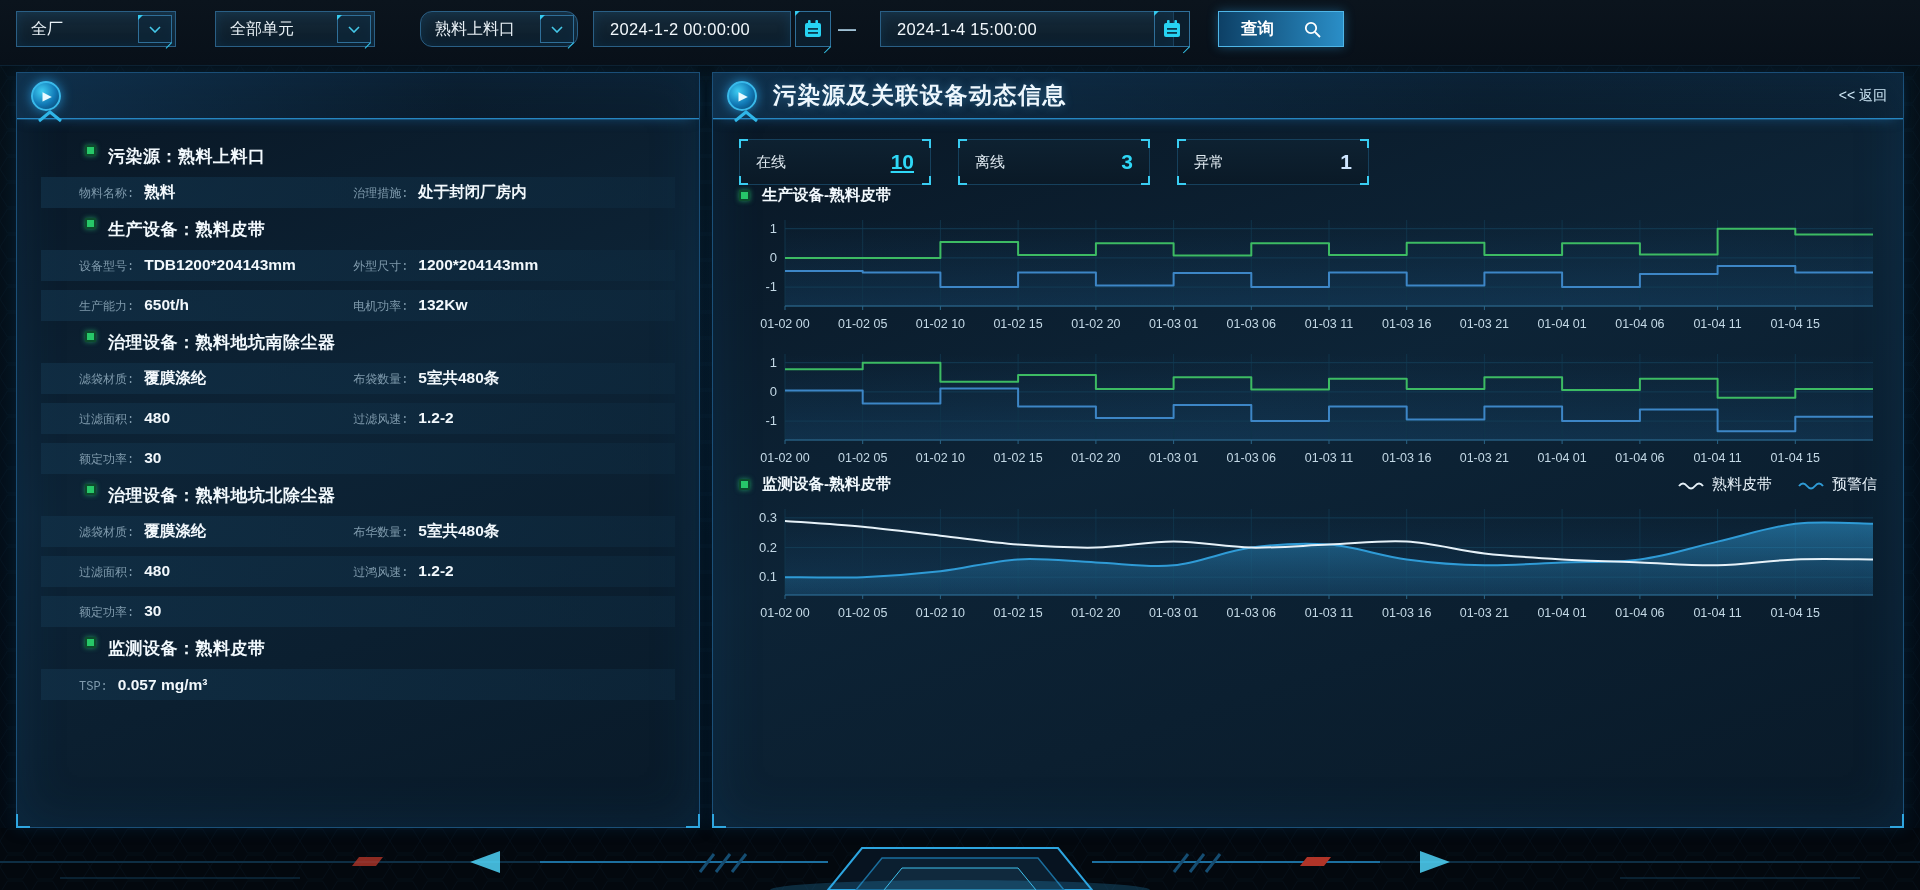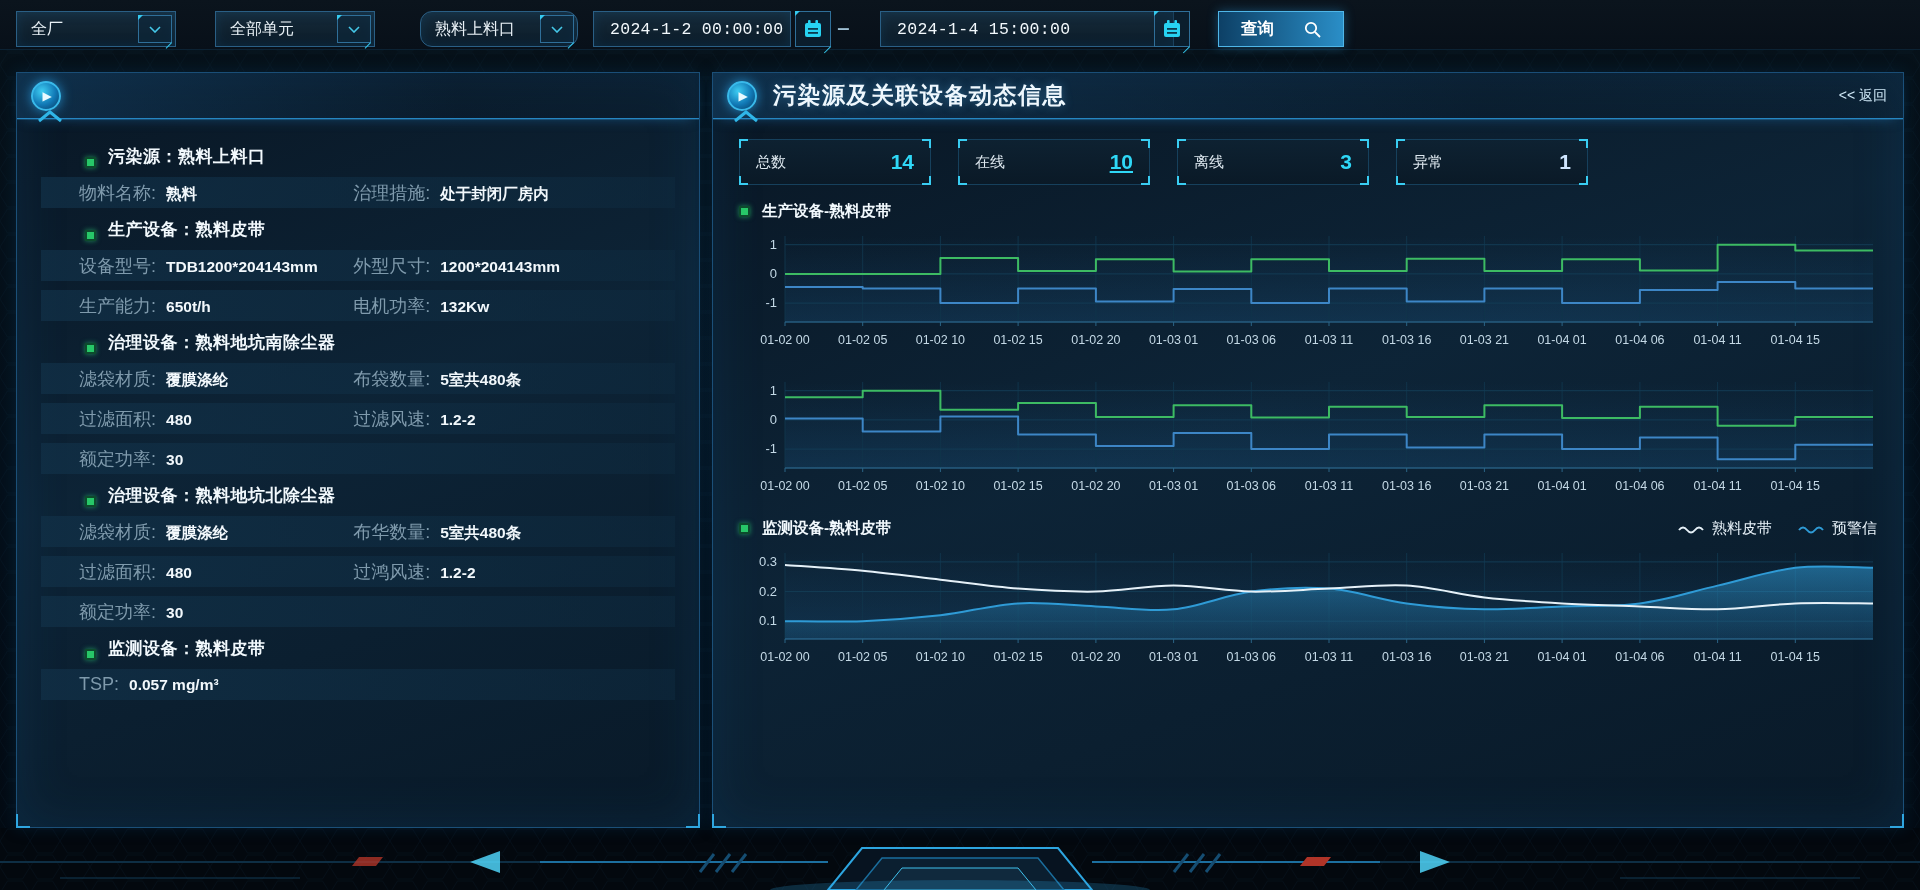--- a/index.html
+++ b/index.html
@@ -11,23 +11,23 @@
       linear-gradient(180deg,#061119 0%,#04101b 55%,#030a12 100%);
     color:#eaf4fb; position:relative;
   }
   svg text { font-family:"Liberation Sans","DejaVu Sans",sans-serif; }
 
   
   .hexlayer { position:absolute; inset:0; pointer-events:none; z-index:0; }
 
   
   .toolbar {
-    position:absolute; left:0; top:0; width:1920px; height:50px;
+    position:absolute; left:0; top:0; width:1920px; height:66px;
     background:linear-gradient(180deg,#0b141d 0%,#081019 100%);
-    border-bottom:1px solid #0c2233; z-index:5;font-family:Liberation Mono, monospace;
+    border-bottom:1px solid #0c2233; z-index:5;
   }
   .ctl { position:absolute; top:11px; height:36px; display:flex; align-items:center;
     background:linear-gradient(180deg,#162b3b 0%,#0b1b28 100%);
     border:1px solid #2a5f85; box-shadow:inset 0 0 12px rgba(20,80,120,.35); }
   .dd-val { padding-left:14px; font-size:16px; color:#e9f1f6; }
   .chev {
     margin-left:auto; margin-right:3px; width:34px; height:28px; position:relative;
     border:1px solid #2f6f99; background:rgba(12,40,60,.55);
     display:flex; align-items:center; justify-content:center;
   }
@@ -72,48 +72,48 @@
   .hdr-chev { position:absolute; left:20px; top:36px; }
   .panel-title { margin-left:16px; font-size:23px; font-weight:bold; color:#eef7fd;
     letter-spacing:1.5px; text-shadow:0 0 10px rgba(90,190,255,.4); }
   .back-link { margin-left:auto; margin-right:16px; font-size:14px; color:#cfe8f7; cursor:pointer; }
   .corner-cut { position:absolute; width:14px; height:14px; pointer-events:none; }
   .corner-cut.bl { left:-1px; bottom:-1px; border-left:2px solid #2fa6e0; border-bottom:2px solid #2fa6e0; }
   .corner-cut.br { right:-1px; bottom:-1px; border-right:2px solid #2fa6e0; border-bottom:2px solid #2fa6e0; }
 
   
   .left-content { padding:16px 24px 0 24px; position:relative; z-index:1; }
-  .section-head { display:flex; align-items:flex-end; margin:10px 0 9px 0;padding-left:44px; }
+  .section-head { display:flex; align-items:flex-start; margin:10px 0 9px 0;padding-left:44px; }
   .bullet { width:11px; height:11px; background:#27c768; border:2px solid #0d4a2d;
     box-shadow:0 0 5px rgba(45,220,125,.55); flex:0 0 auto; }
   .section-head .sh-text { margin-left:12px; font-size:17px; font-weight:bold; color:#f2f9fd; letter-spacing:.5px; }
   .field-row { display:grid; grid-template-columns:46% 54%; align-items:center;
     min-height:31px; margin-bottom:9px; padding-left:38px;
     background:linear-gradient(90deg,rgba(17,48,71,.75) 0%,rgba(14,42,63,.55) 100%); }
   .field-row.single { grid-template-columns:100%; }
   .fcell { display:flex; align-items:baseline; }
-  .flabel { font-size:18px; color:#7f9aac; }
+  .flabel { font-size:12px; color:#7f9aac;font-family:Liberation Mono, monospace; }
   .fvalue { margin-left:10px; font-size:15.5px; font-weight:bold; color:#f2f8fc; }
 
   
   .right-content { padding:0 26px; position:relative; z-index:1; }
   .stats-row { display:flex; gap:27px; margin-top:20px; }
   .stat { position:relative; width:192px; height:46px; display:flex; align-items:center;
     padding:0 16px;
     background:linear-gradient(180deg,rgba(14,34,50,.9) 0%,rgba(10,25,38,.9) 100%);
     border:1px solid #16405c; }
   .stat .slabel { font-size:15px; color:#dfe9f0; }
   .stat .svalue { margin-left:auto; font-size:21px; font-weight:bold; }
   .stat i { position:absolute; width:9px; height:9px; border:0 solid #39cdf2; }
   .stat i.tl { left:-1px; top:-1px; border-left-width:2px; border-top-width:2px; }
   .stat i.tr { right:-1px; top:-1px; border-right-width:2px; border-top-width:2px; }
   .stat i.bl { left:-1px; bottom:-1px; border-left-width:2px; border-bottom-width:2px; }
   .stat i.br { right:-1px; bottom:-1px; border-right-width:2px; border-bottom-width:2px; }
 
-  .chart-block { margin-top:16px; }
+  .chart-block { margin-top:0; }
   .chart-title-row { display:flex; align-items:center; }
   .chart-title-row .ct-text { margin-left:12px; font-size:15.5px; font-weight:bold; color:#f2f9fd; }
   .legend { margin-left:auto; display:flex; gap:26px; align-items:center; }
   .legend-item { display:flex; align-items:center; gap:8px; font-size:15px; color:#e9f3fa; }
   .chart-svg { display:block; margin-top:4px; }
 
   
   .footer { position:absolute; left:0; bottom:0; width:1920px; height:62px; z-index:1; }
 </style>
 </head>
@@ -317,28 +317,20 @@
         <span>▶</span>
       </span>
     <svg class="hdr-chev" width="26" height="14">
       <polyline points="2,12 13,3 24,12" fill="none" stroke="#2fb6e8" stroke-width="3"></polyline>
     </svg>
     <span class="panel-title">污染源及关联设备动态信息</span>
     <span class="back-link">&lt;&lt; 返回</span>
   </div>
   <div class="right-content">
     <div class="stats-row" id="stats-row">
-        <div class="stat">
-          <i class="tl"></i>
-          <i class="tr"></i>
-          <i class="bl"></i>
-          <i class="br"></i>
-          <span class="slabel">总数</span>
-          <span class="svalue" style="color: rgb(47, 216, 247);">14</span>
-        </div>
         <div class="stat">
           <i class="tl"></i>
           <i class="tr"></i>
           <i class="bl"></i>
           <i class="br"></i>
           <span class="slabel">在线</span>
           <span class="svalue" style="color: rgb(47, 216, 247); text-decoration: underline;">10</span>
         </div>
         <div class="stat">
           <i class="tl"></i>

